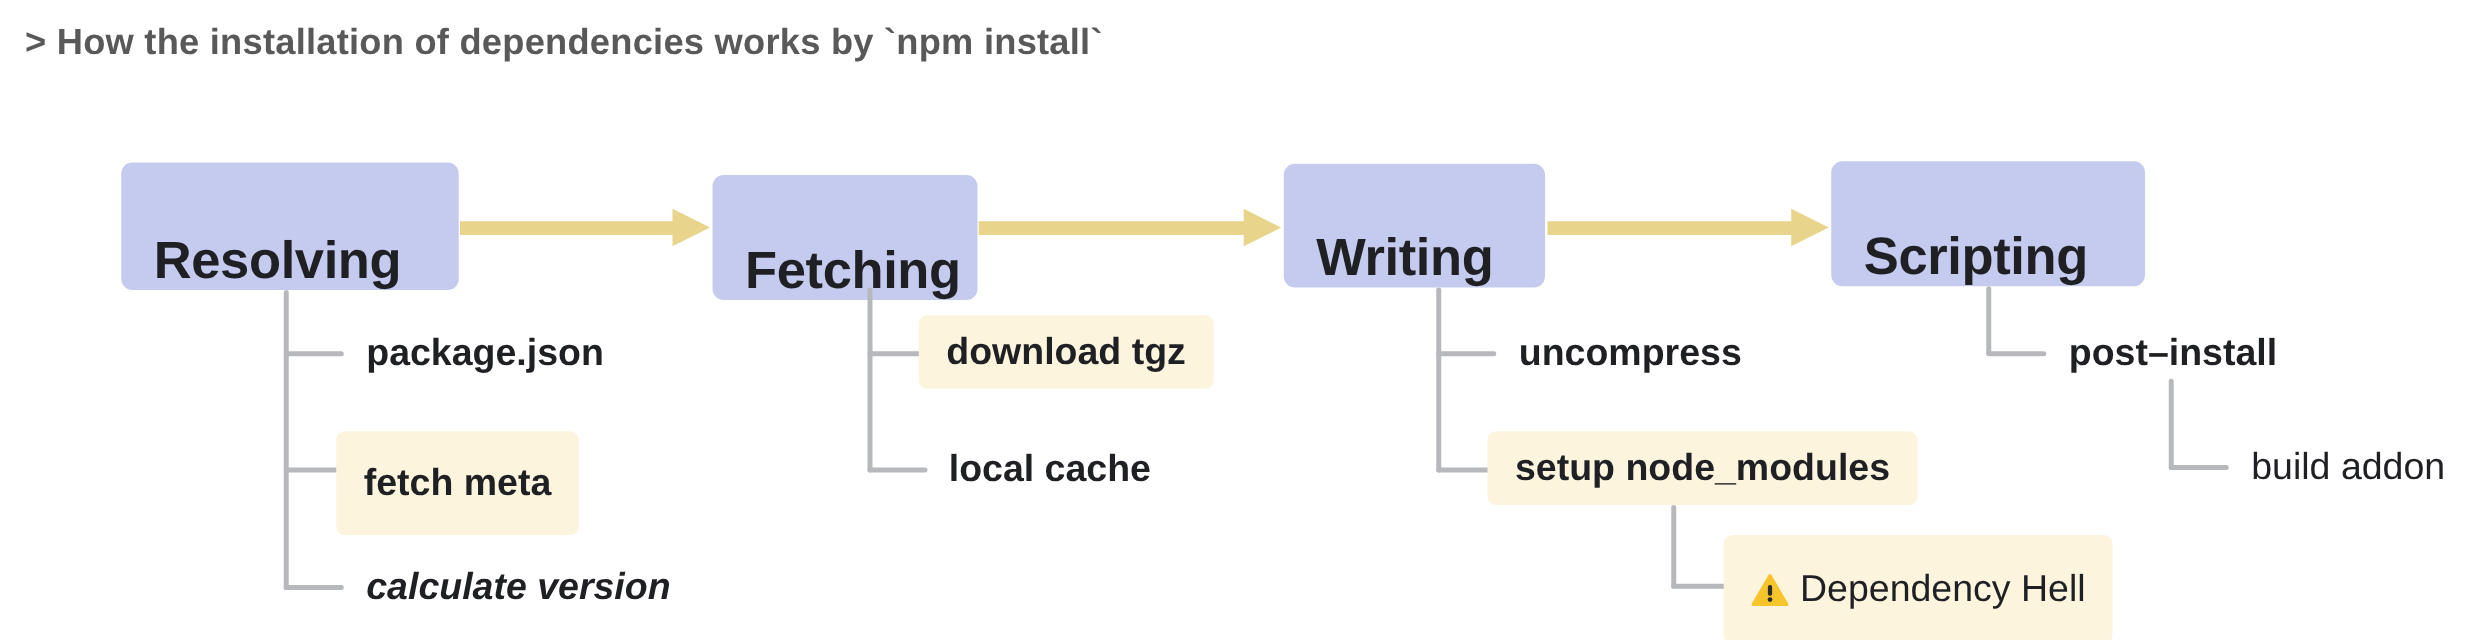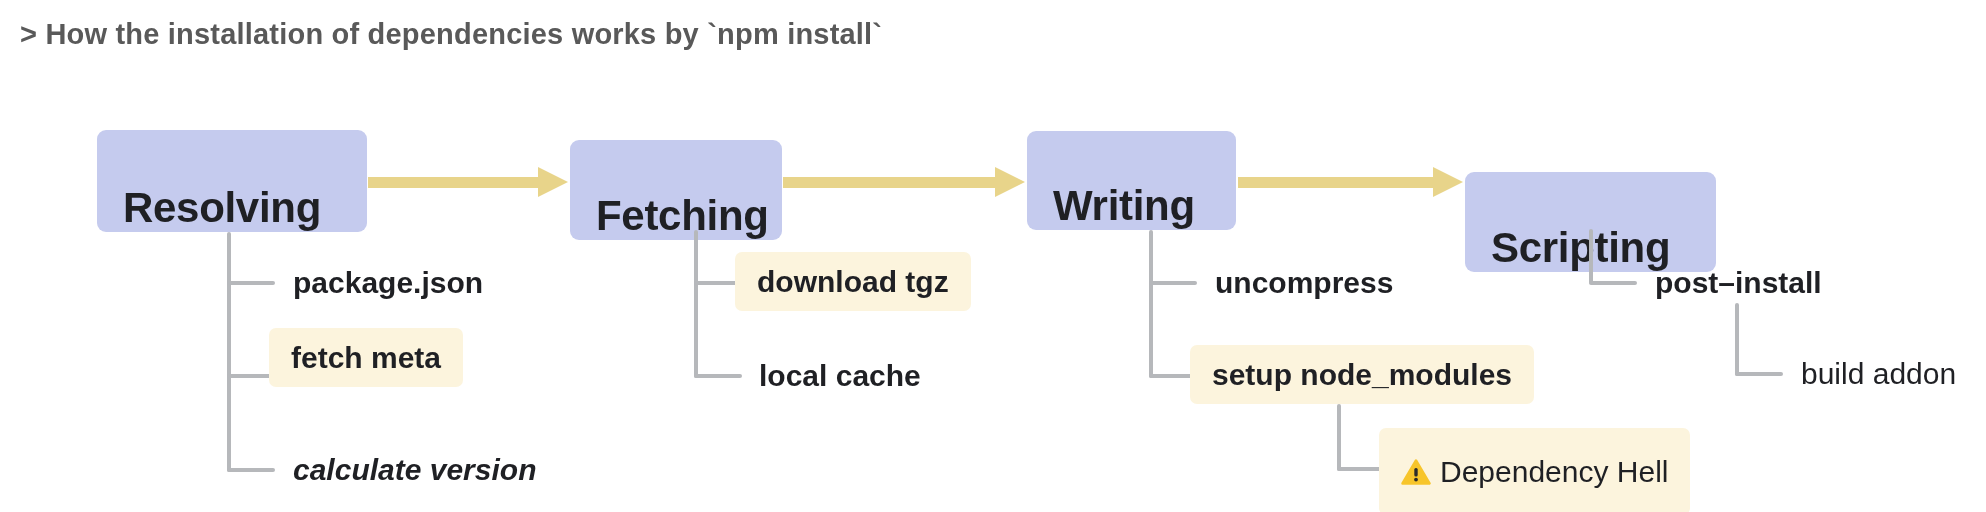--- a/index.html
+++ b/index.html
@@ -127,21 +127,21 @@
   </div>
 
   <div class="stem" style="left:227px; top:232px; height:240px;"></div>
   <div class="stub" style="left:227px; top:281px; width:48px;"></div>
   <div class="stub" style="left:227px; top:374px; width:48px;"></div>
   <div class="stub" style="left:227px; top:468px; width:48px;"></div>
 
   <div class="leaf bold" style="left:285px; top:266px; height:34px; padding:0 8px;">
     <span>package.json</span>
   </div>
-  <div class="leaf bold hl" style="left:269px; top:328px; height:59px; padding:0 22px;">
+  <div class="leaf bold hl" style="left:269px; top:345px; height:59px; padding:12px 22px;">
     <span>fetch meta</span>
   </div>
   <div class="leaf bold" style="left:285px; top:453px; height:34px; padding:0 8px;font-style:italic;">
     <span>calculate version</span>
   </div>
 
   <div class="stage-box" style="left:570px; top:140px; width:212px; height:100px;">
     <span class="stage-label">Fetching</span>
   </div>
 
@@ -188,21 +188,21 @@
     <span class="warn-icon">
       <svg width="30" height="28" viewBox="0 0 30 28" xmlns="http://www.w3.org/2000/svg">
         <path d="M15 2.5 L28.5 25.5 L1.5 25.5 Z" fill="#f7c52b" stroke="#f7c52b" stroke-width="2.5" stroke-linejoin="round"></path>
         <rect x="13.3" y="10" width="3.4" height="8.5" rx="1.5" fill="#2b2b2b"></rect>
         <circle cx="15" cy="21.6" r="1.9" fill="#2b2b2b"></circle>
       </svg>
     </span>
     <span>Dependency Hell</span>
   </div>
 
-  <div class="stage-box" style="left:1465px; top:129px; width:251px; height:100px;margin-top:43px;">
+  <div class="stage-box" style="left:1465px; top:129px; width:251px; height:100px;">
     <span class="stage-label">Scripting</span>
   </div>
 
   <div class="stem" style="left:1589px; top:229px; height:55px;"></div>
   <div class="stub" style="left:1589px; top:281px; width:48px;"></div>
 
   <div class="leaf bold" style="left:1647px; top:266px; height:34px; padding:0 8px;">
     <span>post–install</span>
   </div>
 

